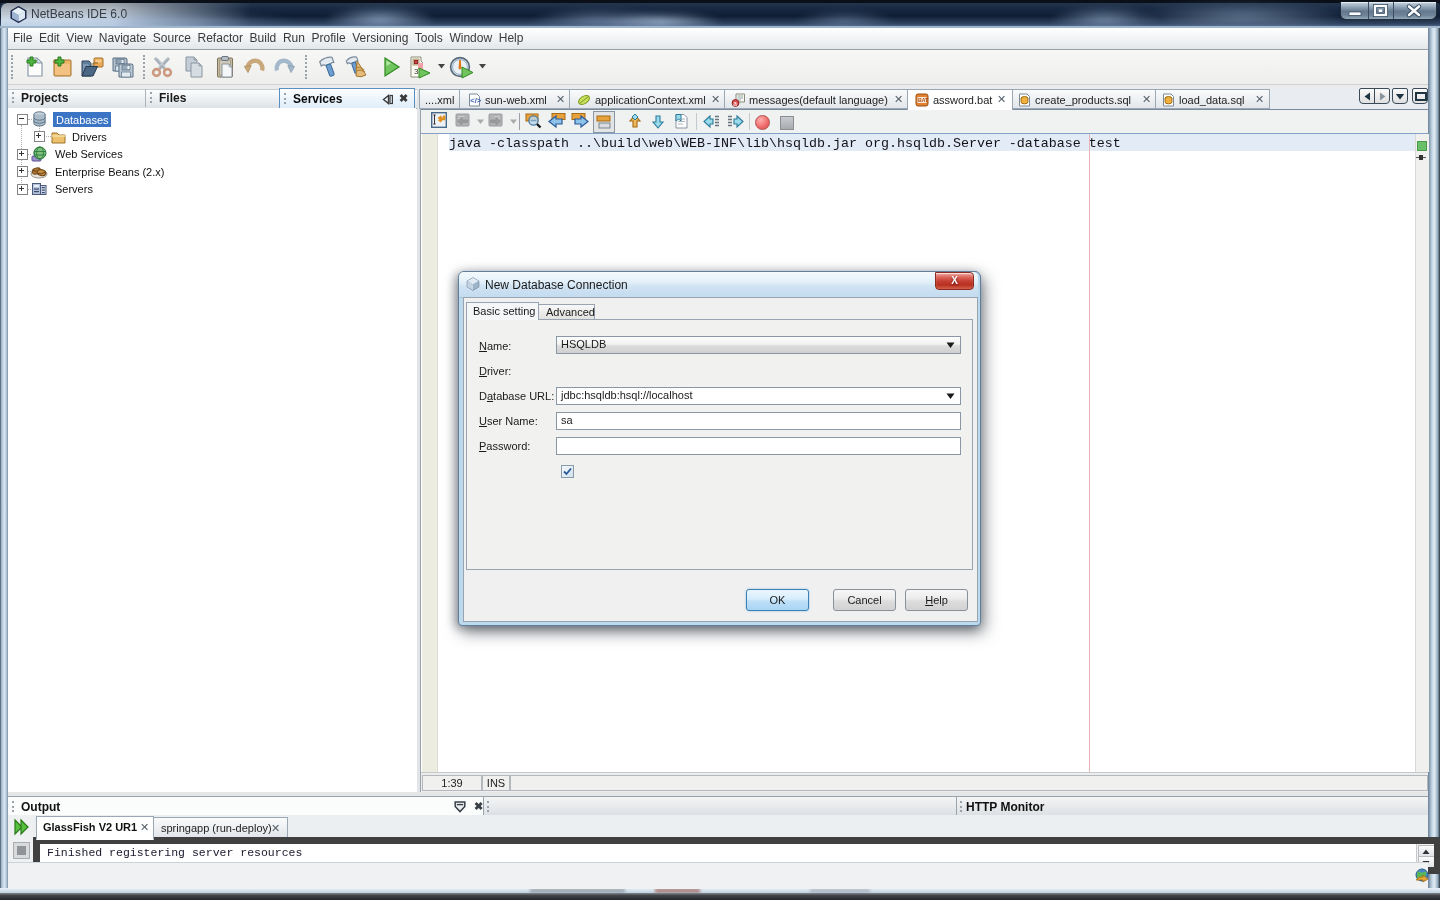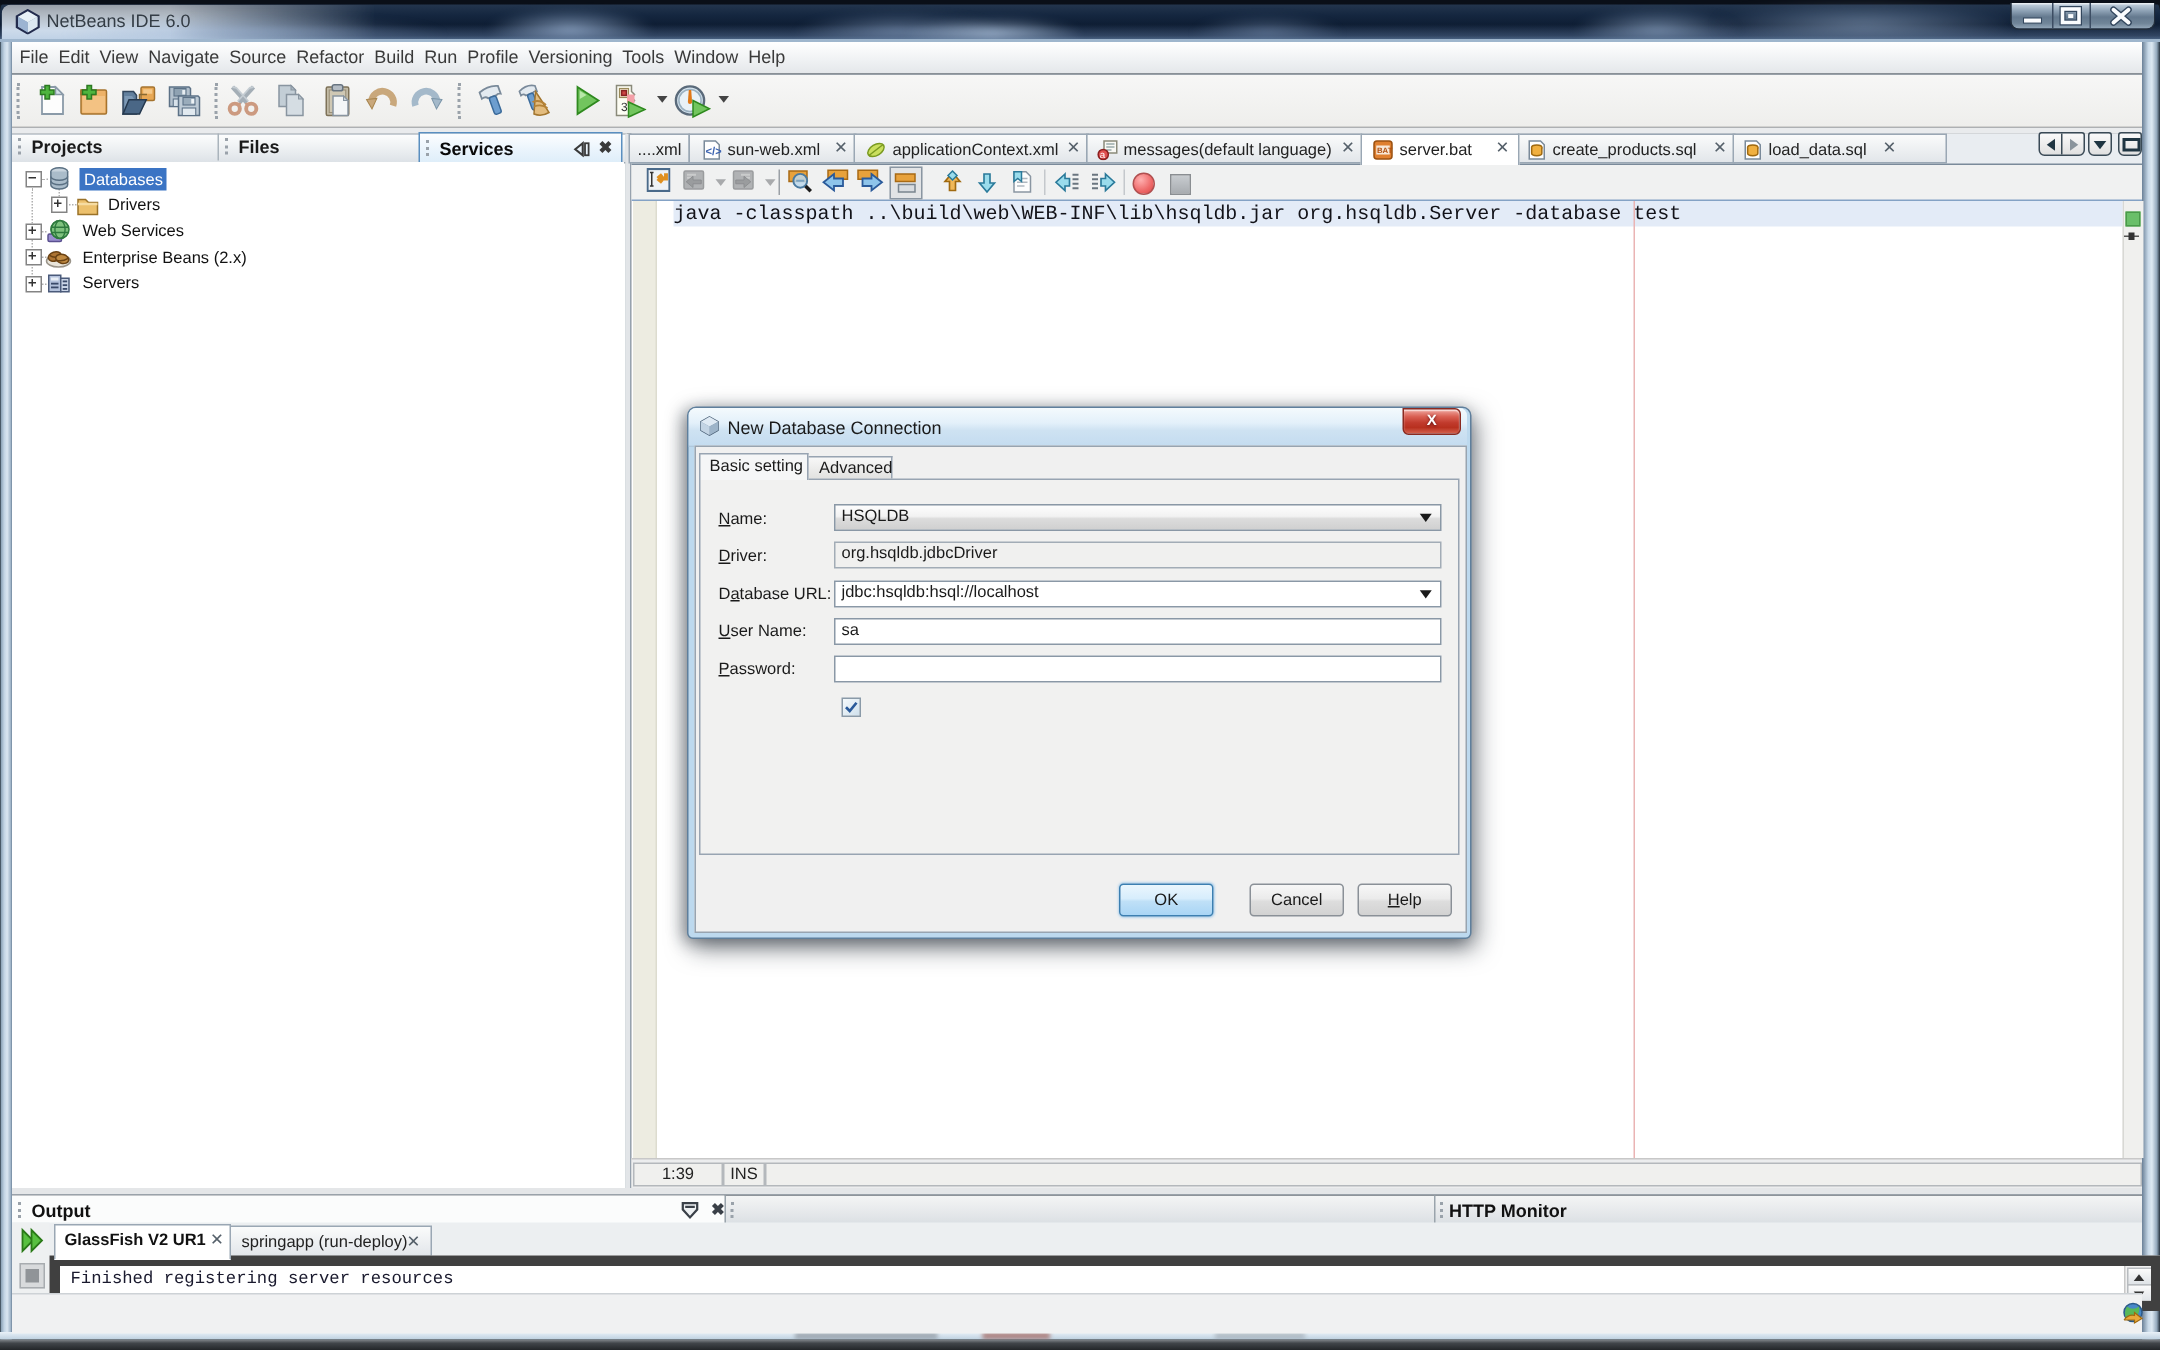--- a/index.html
+++ b/index.html
@@ -301,33 +301,33 @@
         </svg>
         <div class="abs" style="left:24px;top:4px;">messages(default language)</div>
         <div class="abs closex" style="left:169px;top:5px;">✕</div>
         </div>
       <div class="abs" style="left:486px;top:0;width:104px;height:20px;background:#fff;border:1px solid #9aa7b4;border-bottom:none;z-index:2;">
         <svg class="abs" style="left:7px;top:3px" width="14" height="14" viewBox="0 0 14 14">
           <rect x="1" y="1" width="12" height="12" rx="2" fill="#e08030" stroke="#9a5010"></rect>
           <rect x="2.5" y="4" width="9" height="6" fill="#f8e8d8"></rect>
           <text x="3" y="9.2" font-size="5.2" font-weight="bold" fill="#b05010" font-family="Liberation Sans">BAT</text>
         </svg>
-        <div class="abs" style="left:25px;top:4px;">server.bat</div>
+        <div class="abs" style="left:25px;top:4px;">assword.bat</div>
         <div class="abs closex" style="left:89px;top:5px;">✕</div>
         </div>
       <div class="abs tab-in" style="left:590px;top:0;width:144px;height:18px;">
         <svg class="abs" style="left:6px;top:3px" width="13" height="14" viewBox="0 0 13 14">
           <path d="M1.5,1 L9,1 L11.5,3.5 L11.5,13 L1.5,13 Z" fill="#fefefe" stroke="#7a8a9a"></path>
           <ellipse cx="6.5" cy="5.2" rx="3.4" ry="1.6" fill="#f0b040" stroke="#a06a10"></ellipse>
           <path d="M3.1,5.2 L3.1,9.2 A3.4,1.6 0 0 0 9.9,9.2 L9.9,5.2" fill="#f0b040" stroke="#a06a10"></path>
         </svg>
         <div class="abs" style="left:23px;top:4px;">create_products.sql</div>
         <div class="abs closex" style="left:130px;top:5px;">✕</div>
         </div>
-      <div class="abs tab-in" style="left:734px;top:0;width:113px;height:18px;padding-left:28px;">
+      <div class="abs tab-in" style="left:734px;top:0;width:113px;height:18px;">
         <svg class="abs" style="left:6px;top:3px" width="13" height="14" viewBox="0 0 13 14">
           <path d="M1.5,1 L9,1 L11.5,3.5 L11.5,13 L1.5,13 Z" fill="#fefefe" stroke="#7a8a9a"></path>
           <ellipse cx="6.5" cy="5.2" rx="3.4" ry="1.6" fill="#f0b040" stroke="#a06a10"></ellipse>
           <path d="M3.1,5.2 L3.1,9.2 A3.4,1.6 0 0 0 9.9,9.2 L9.9,5.2" fill="#f0b040" stroke="#a06a10"></path>
         </svg>
         <div class="abs" style="left:23px;top:4px;">load_data.sql</div>
         <div class="abs closex" style="left:99px;top:5px;">✕</div>
         </div>
 
       <div class="abs" style="left:938px;top:-1px;width:29px;height:14px;border:1px solid #3a4a56;border-radius:2px 2px 4px 4px;background:linear-gradient(#fafafa,#ececec 55%,#e0e0e0);">
@@ -531,23 +531,20 @@
     <div class="abs" style="left:20px;top:118px;">D<u>a</u>tabase URL:</div>
     <div class="abs" style="left:20px;top:143px;"><u>U</u>ser Name:</div>
     <div class="abs" style="left:20px;top:168px;"><u>P</u>assword:</div>
 
     <div class="abs" style="left:97px;top:64px;width:403px;height:16px;border:1px solid #8a98a6;background:linear-gradient(180deg,#fdfdfd 0%,#f2f2f2 45%,#dcdcdc 55%,#d0d0d0 100%);">
       <div class="abs" style="left:4px;top:1px;">HSQLDB</div>
       <svg class="abs" style="left:389px;top:5px" width="9" height="7" viewBox="0 0 9 7">
           <path d="M0.5,0.5 L8.5,0.5 L4.5,6 Z" fill="#1a1a1a"></path>
         </svg>
     </div>
-    <div class="abs" style="left:97px;top:89px;width:403px;height:16px;border:1px solid #a2acb6;background:#f0f0ef;">
-      <div class="abs" style="left:4px;top:1px;">org.hsqldb.jdbcDriver</div>
-    </div>
     <div class="abs" style="left:97px;top:115px;width:403px;height:16px;border:1px solid #8a98a6;background:#fff;">
       <div class="abs" style="left:4px;top:1px;">jdbc:hsqldb:hsql://localhost</div>
       <svg class="abs" style="left:389px;top:5px" width="9" height="7" viewBox="0 0 9 7">
           <path d="M0.5,0.5 L8.5,0.5 L4.5,6 Z" fill="#1a1a1a"></path>
         </svg>
     </div>
     <div class="abs" style="left:97px;top:140px;width:403px;height:16px;border:1px solid #8a98a6;background:#fff;">
       <div class="abs" style="left:4px;top:1px;">sa</div>
     </div>
     <div class="abs" style="left:97px;top:165px;width:403px;height:16px;border:1px solid #8a98a6;background:#fff;"></div>

